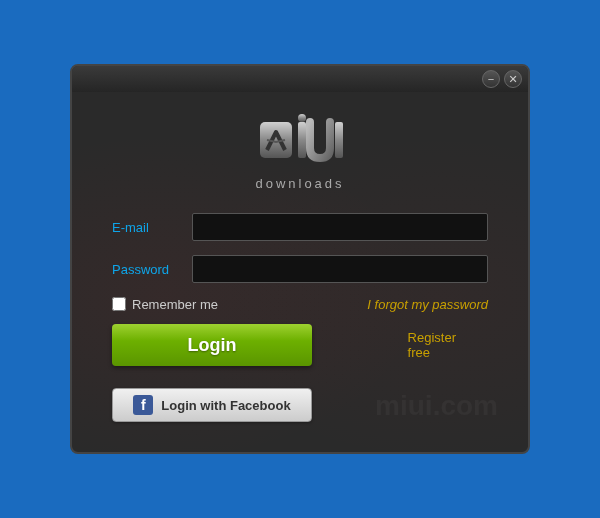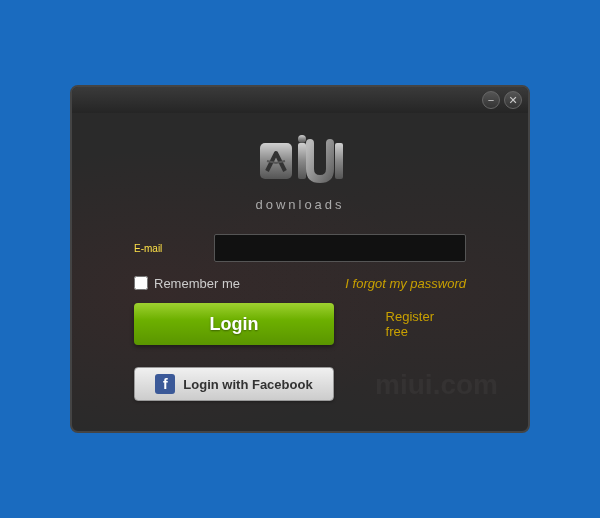--- a/index.html
+++ b/index.html
@@ -54,21 +54,21 @@
       background: linear-gradient(180deg, #555 0%, #333 100%);
       display: flex;
       align-items: center;
       justify-content: center;
       font-size: 11px;
       color: #ccc;
       cursor: pointer;
     }
 
     .content {
-      padding: 20px 62px 30px;
+      padding: 20px 40px 30px;
       position: relative;
       z-index: 1;
     }
 
     
     .content::after {
       content: 'miui.com';
       position: absolute;
       bottom: 30px;
       right: 30px;
@@ -99,22 +99,22 @@
       font-weight: normal;
     }
 
     .form-row {
       display: flex;
       align-items: center;
       margin-bottom: 14px;
     }
 
     .form-label {
-      color: #fde047;
-      font-size: 10px;
+      color: #0ea5e9;
+      font-size: 13px;
       width: 80px;
       flex-shrink: 0;
     }
 
     .form-input {
       flex: 1;
       height: 28px;
       background: #111;
       border: 1px solid #555;
       border-radius: 2px;
@@ -263,20 +263,24 @@
         <circle cx="47" cy="6" r="4" fill="url(#logoGrad)"></circle>
       </svg>
       <span class="logo-text">downloads</span>
     </div>
 
     <div class="form-row">
       <label class="form-label">E-mail</label>
       <input class="form-input" type="text" placeholder="" style="">
     </div>
 
+    <div class="form-row">
+      <label class="form-label">Password</label>
+      <input class="form-input" type="password" placeholder="" style="">
+    </div>
 
     <div class="remember-row">
       <input type="checkbox" class="remember-checkbox" style="">
       <span class="remember-label">Remember me</span>
       <a class="forgot-link">I forgot my password</a>
     </div>
 
     <div class="bottom-row">
       <div style="display:flex; flex-direction:column; gap:12px; position:relative;">
         <button class="login-btn">Login</button>

